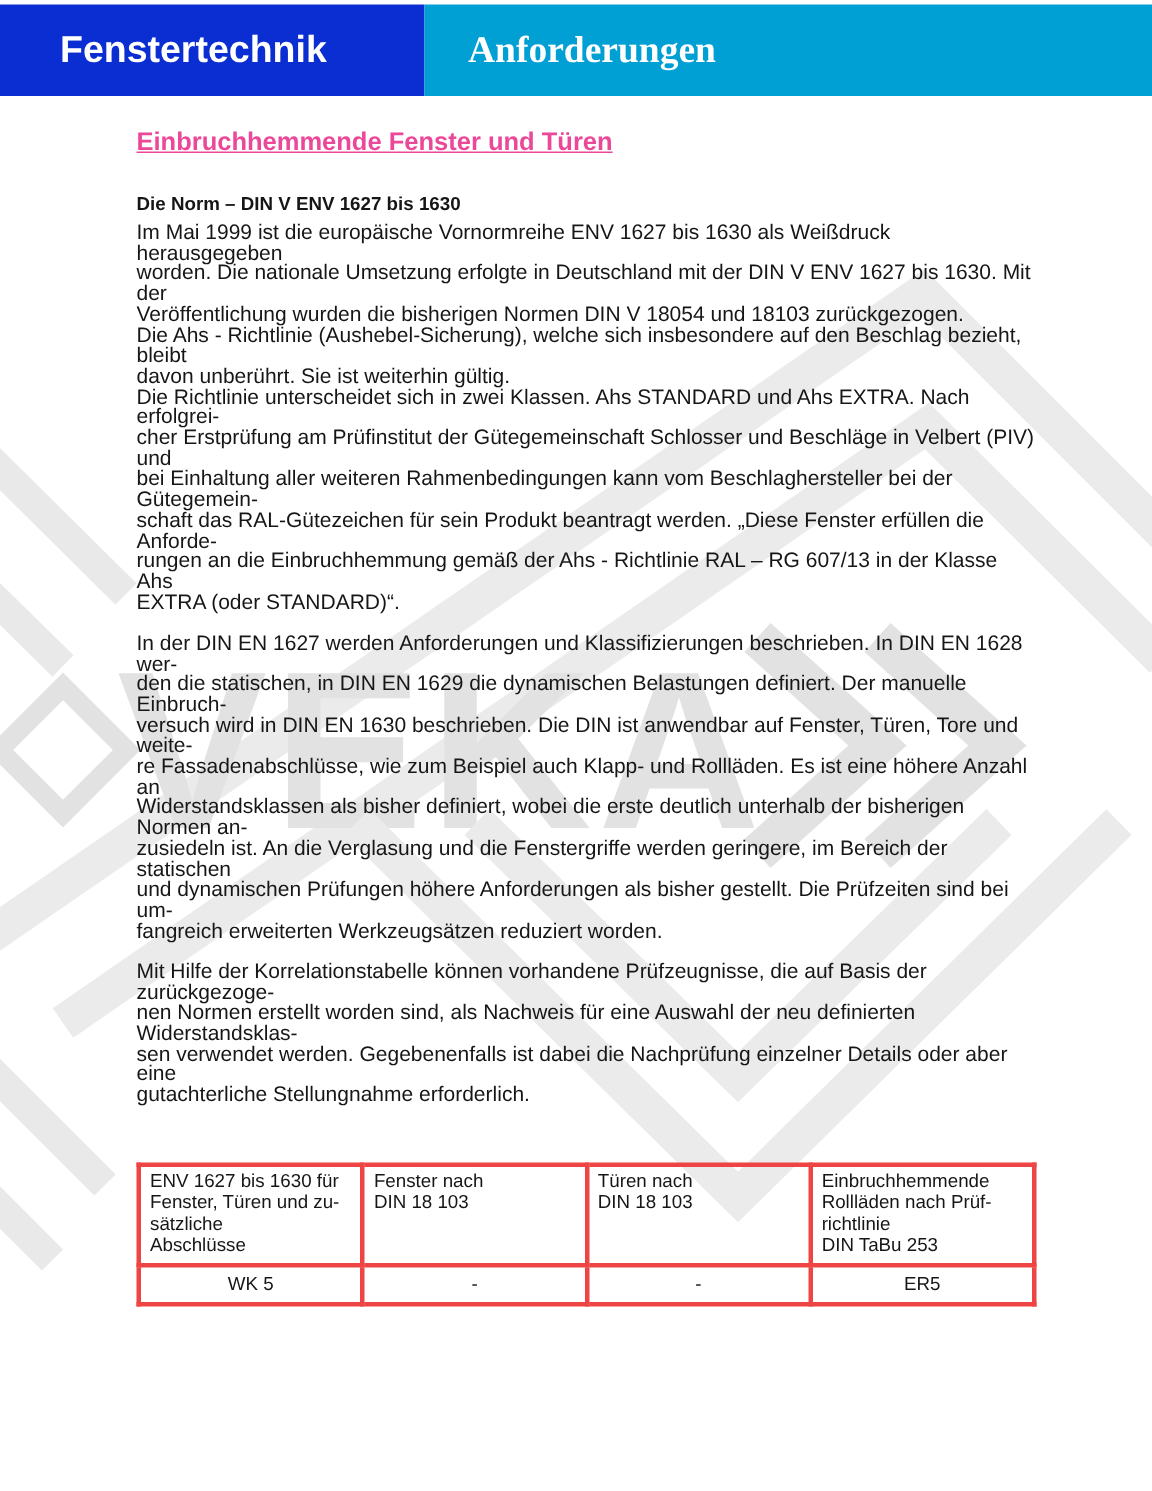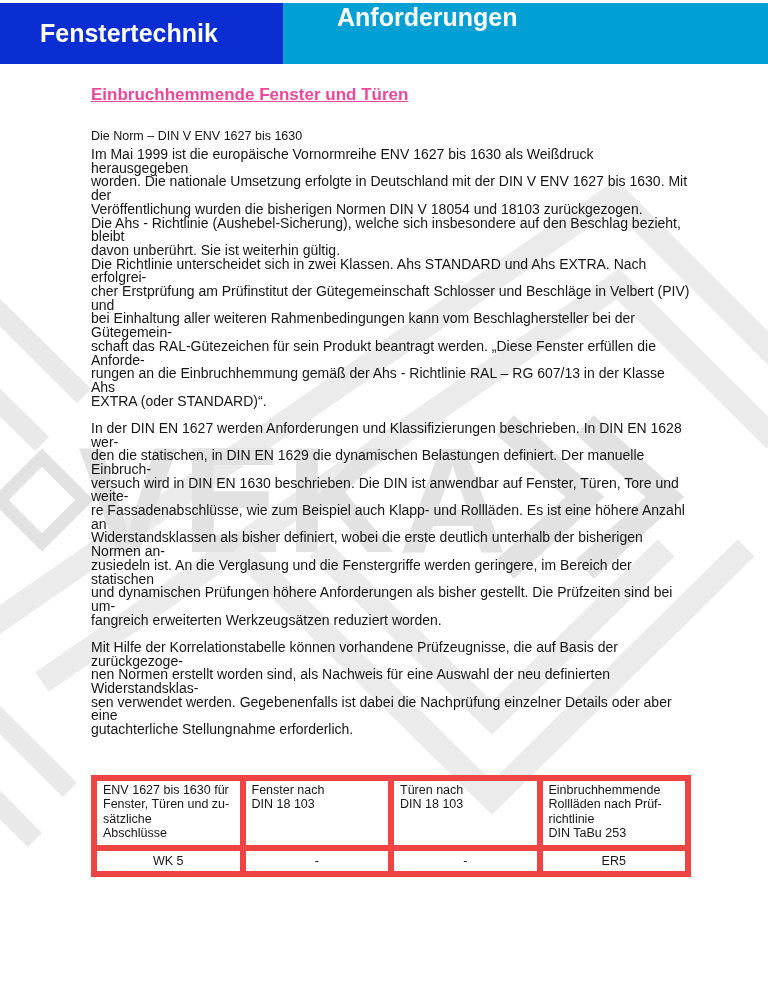--- a/index.html
+++ b/index.html
@@ -50,21 +50,23 @@
     padding-left: 40px;
   }
   .bar-right {
     flex: 1;
     box-sizing: border-box;
     background: #009fd4;
     color: #ffffff;
     font-weight: bold;
     font-size: 25px;
     display: flex;
-    padding-left: 54px;
+    align-items: center;
+    padding-left: 29px;
+    font-family: Liberation Serif, serif;
   }
   
   .content {
     position: absolute;
     left: 91px;
     top: 86px;
     width: 600px;
     z-index: 1;
     color: #161616;
   }
@@ -73,39 +75,39 @@
     font-size: 17px;
     line-height: 18px;
     font-weight: bold;
     text-decoration: underline;
     color: #ec4899;
   }
   .norm-heading {
     margin: 25px 0 4px 0;
     font-size: 12.5px;
     line-height: 15px;
-    font-weight: normal;
+    font-weight: bold;
   }
   .para {
     margin: 0 0 13.5px 0;
     font-size: 14px;
     line-height: 13.7px;
     white-space: pre-line;
   }
   
   .corr-table {
     border-collapse: collapse;
     width: 600px;
     margin-top: 38px;
     font-size: 12.5px;
     background: transparent;
   }
   .corr-table th,
   .corr-table td {
-    border: 6px solid #ef4444;
+    border: 3px solid #ef4444;
     box-sizing: border-box;
     width: 25%;
     background: transparent;
   }
   .corr-table th {
     font-weight: normal;
     text-align: left;
     vertical-align: top;
     padding: 2px 6px 4px 6px;
     line-height: 14.5px;

